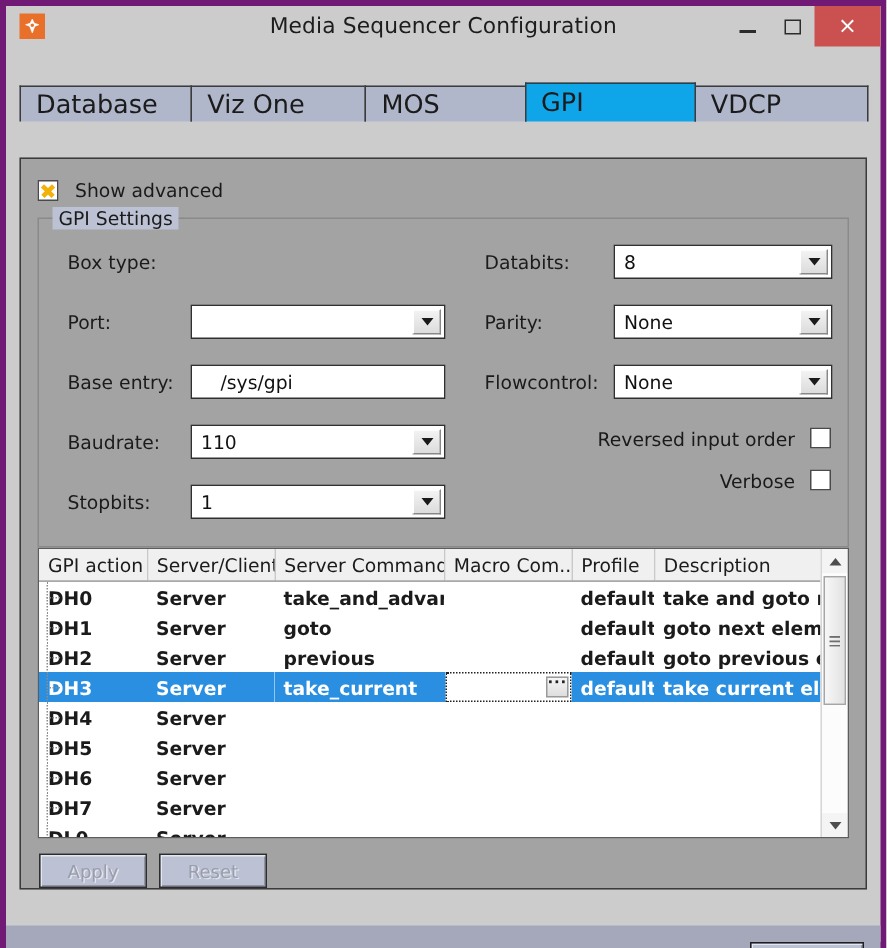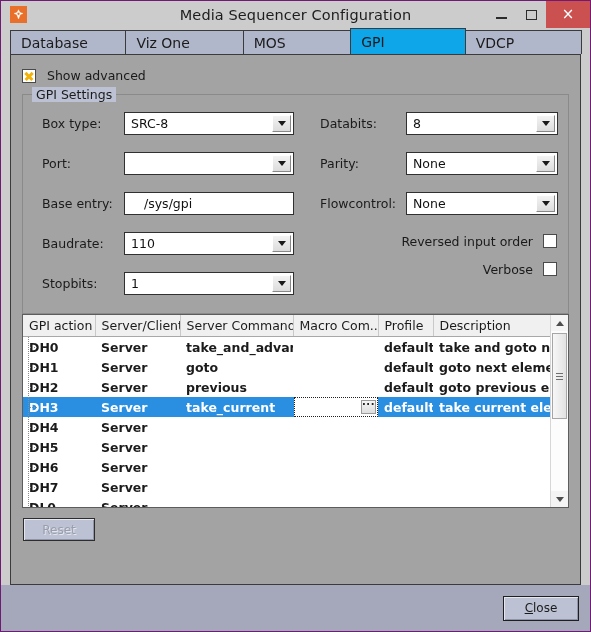--- a/index.html
+++ b/index.html
@@ -21,24 +21,25 @@
     background: #d4d0c8;
     box-sizing: border-box;
   }
 
   
   .window {
     position: absolute;
     left: 0; top: 0;
     width: 591px; height: 632px;
     background: #cccccc;
-    border: 1px solid #701a75;
+    border: 4px solid #701a75;
     box-sizing: border-box;
     display: flex;
     flex-direction: column;
+    gap: 24px;
   }
 
   
   .titlebar {
     position: relative;
     height: 27px;
     min-height: 27px;
     background: #cccccc;
     display: flex;
     align-items: center;
@@ -112,21 +113,21 @@
   }
   .tab {
     height: 24px;
     box-sizing: border-box;
     background: #b1b7cb;
     border: 1px solid #3b3b3b;
     border-bottom: none;
     display: flex;
     align-items: center;
     padding: 0 10px;
-    font-size: 14px;
+    font-size: 17px;
     color: #1b1b1b;
     margin-right: -1px;
     position: relative;
   }
   .tab.selected {
     background: #0ea5e9;
     height: 26px;
     z-index: 3;
   }
 
@@ -533,26 +534,20 @@
 
       <div class="groupbox">
         <div class="gb-title">GPI Settings</div>
 
         <div class="gb-cols">
 
           <div class="col-left">
 
             <div class="field-row">
               <span class="flabel">Box type:</span>
-              <div class="combo">
-                <span class="val">SRC-8</span>
-                <span class="arrow-btn">
-                    <i class="tri"></i>
-                  </span>
-              </div>
             </div>
 
             <div class="field-row">
               <span class="flabel">Port:</span>
               <div class="combo">
                 <span class="val"></span>
                 <span class="arrow-btn">
                     <i class="tri"></i>
                   </span>
               </div>
@@ -743,20 +738,21 @@
                 <span class="grip"></span>
               </div>
           </div>
           <div class="sb-btn">
               <i class="tri-dn"></i>
             </div>
         </div>
       </div>
 
       <div class="action-row">
+        <div class="btn disabled">Apply</div>
         <div class="btn disabled">Reset</div>
       </div>
     </div>
 
     <div class="footer">
       <div class="btn footer-btn">
         <span><u>C</u><span>lose</span></span>
       </div>
     </div>
 

